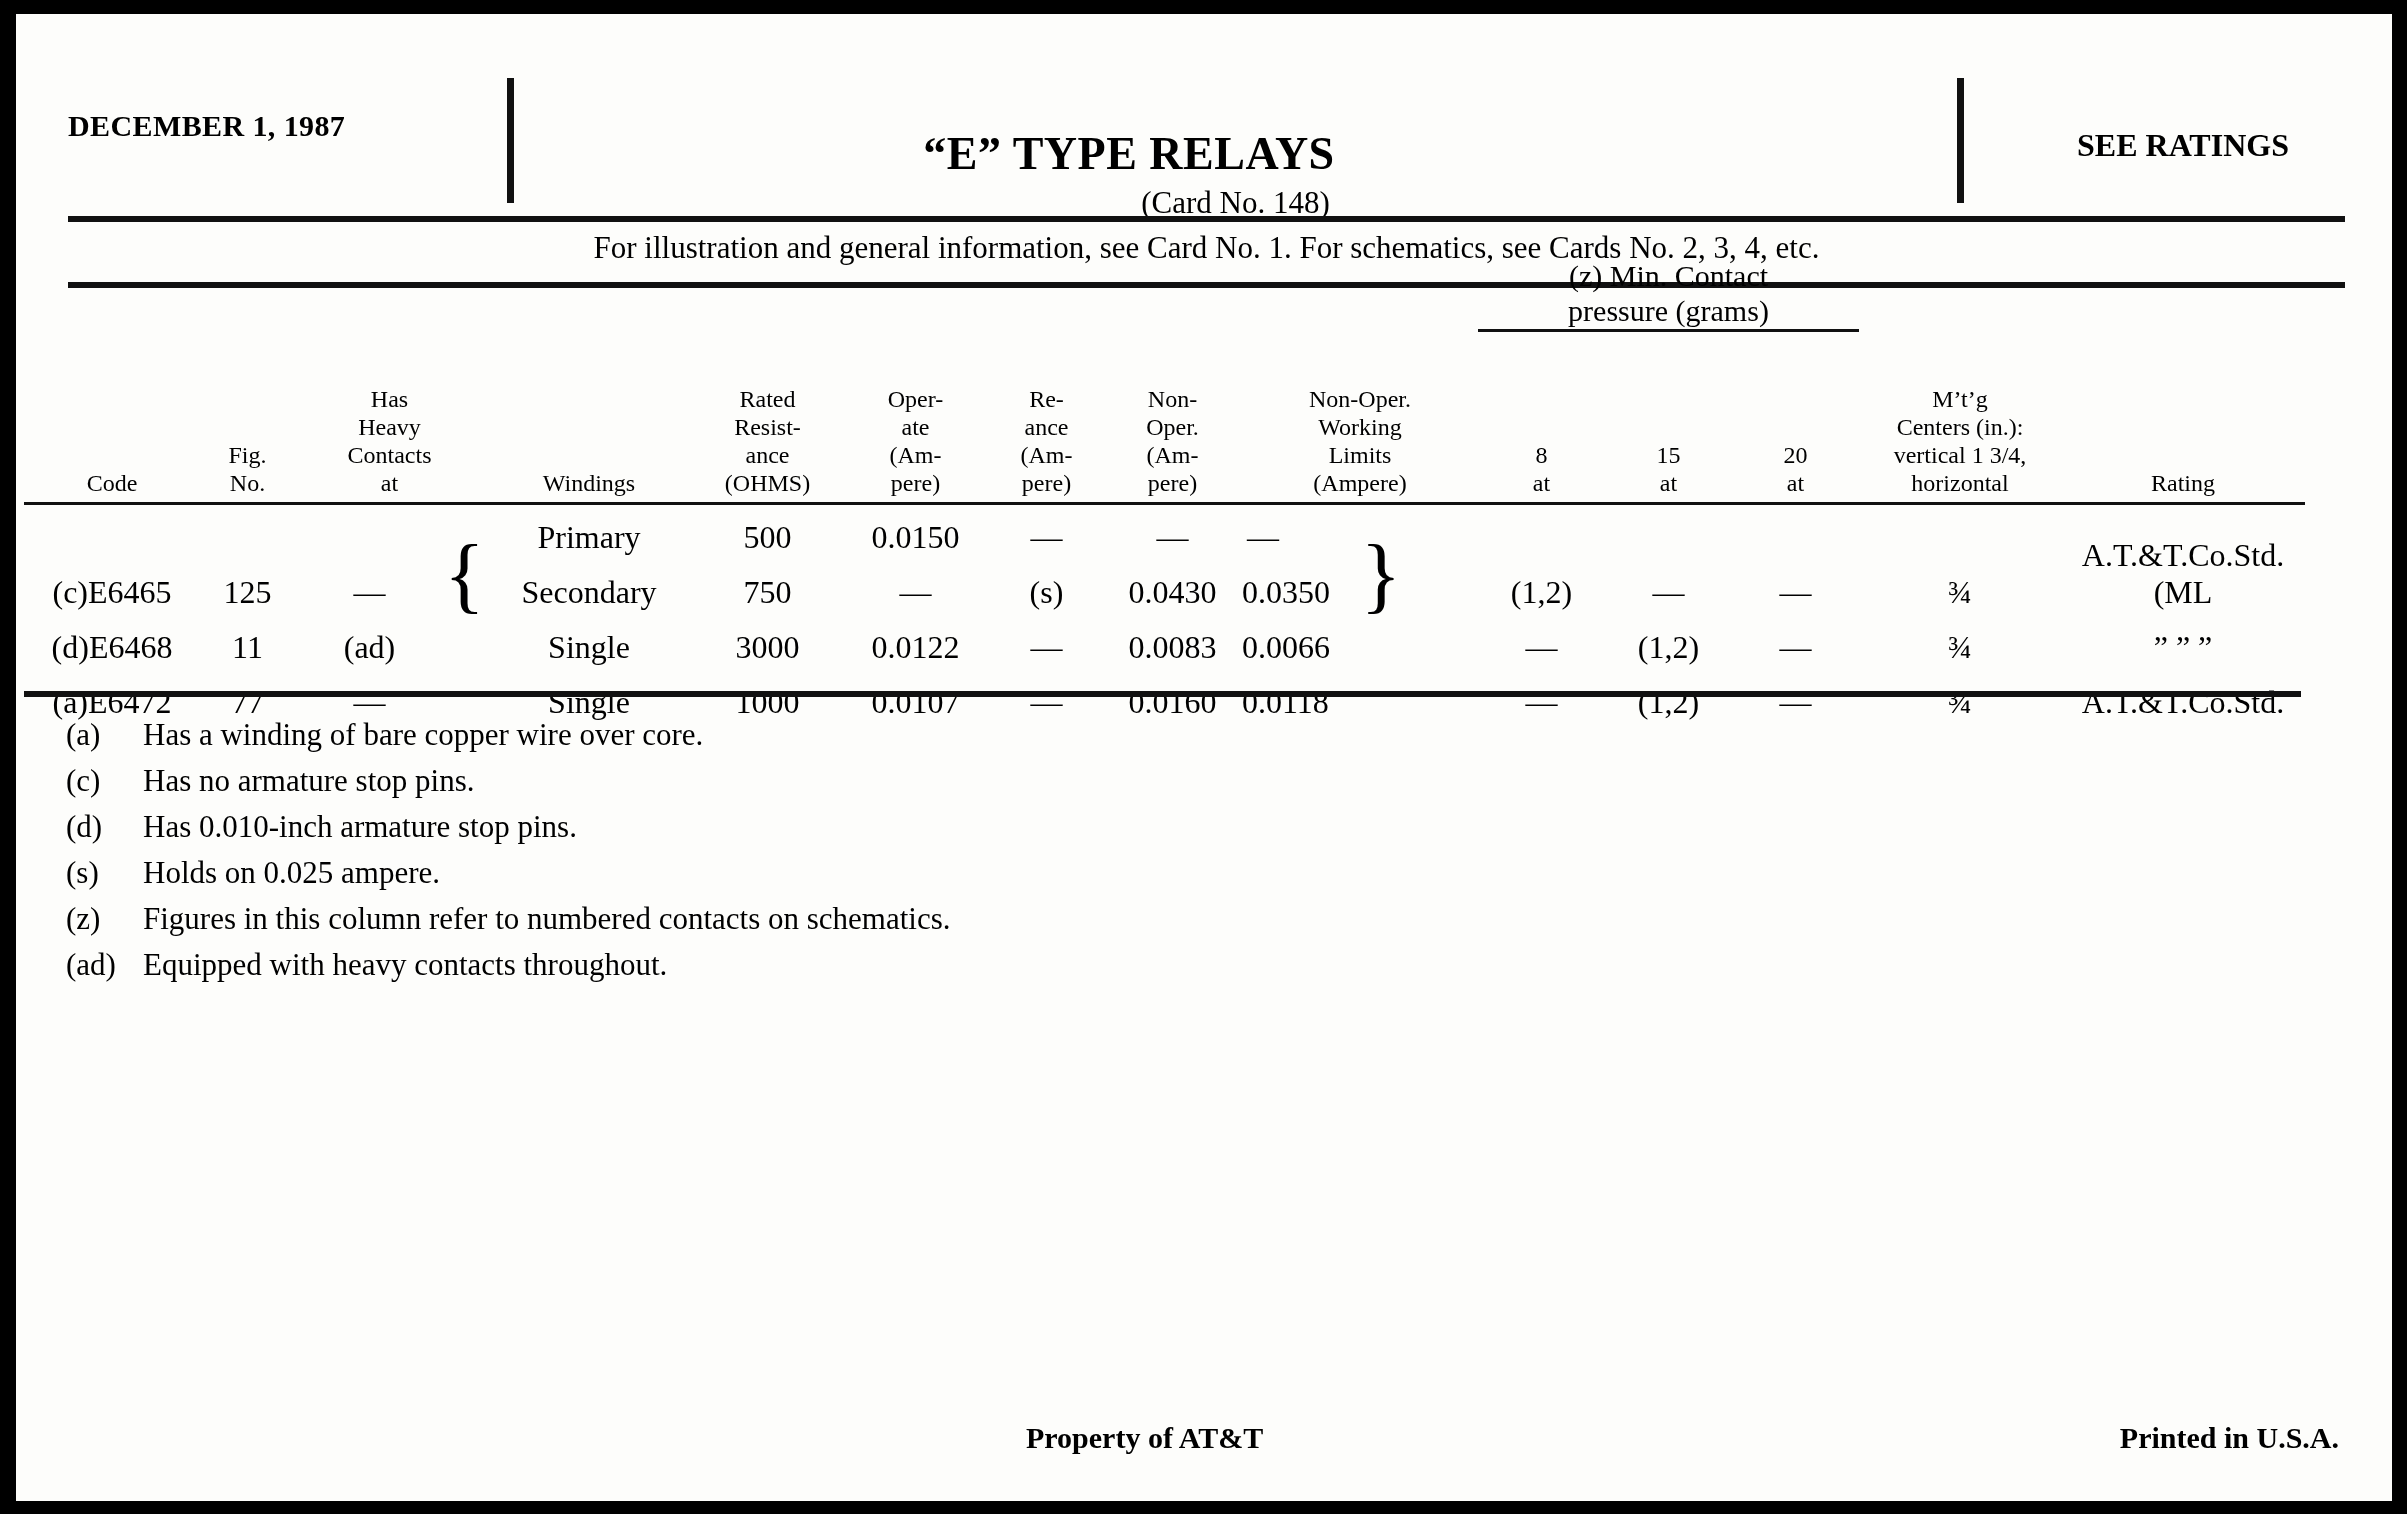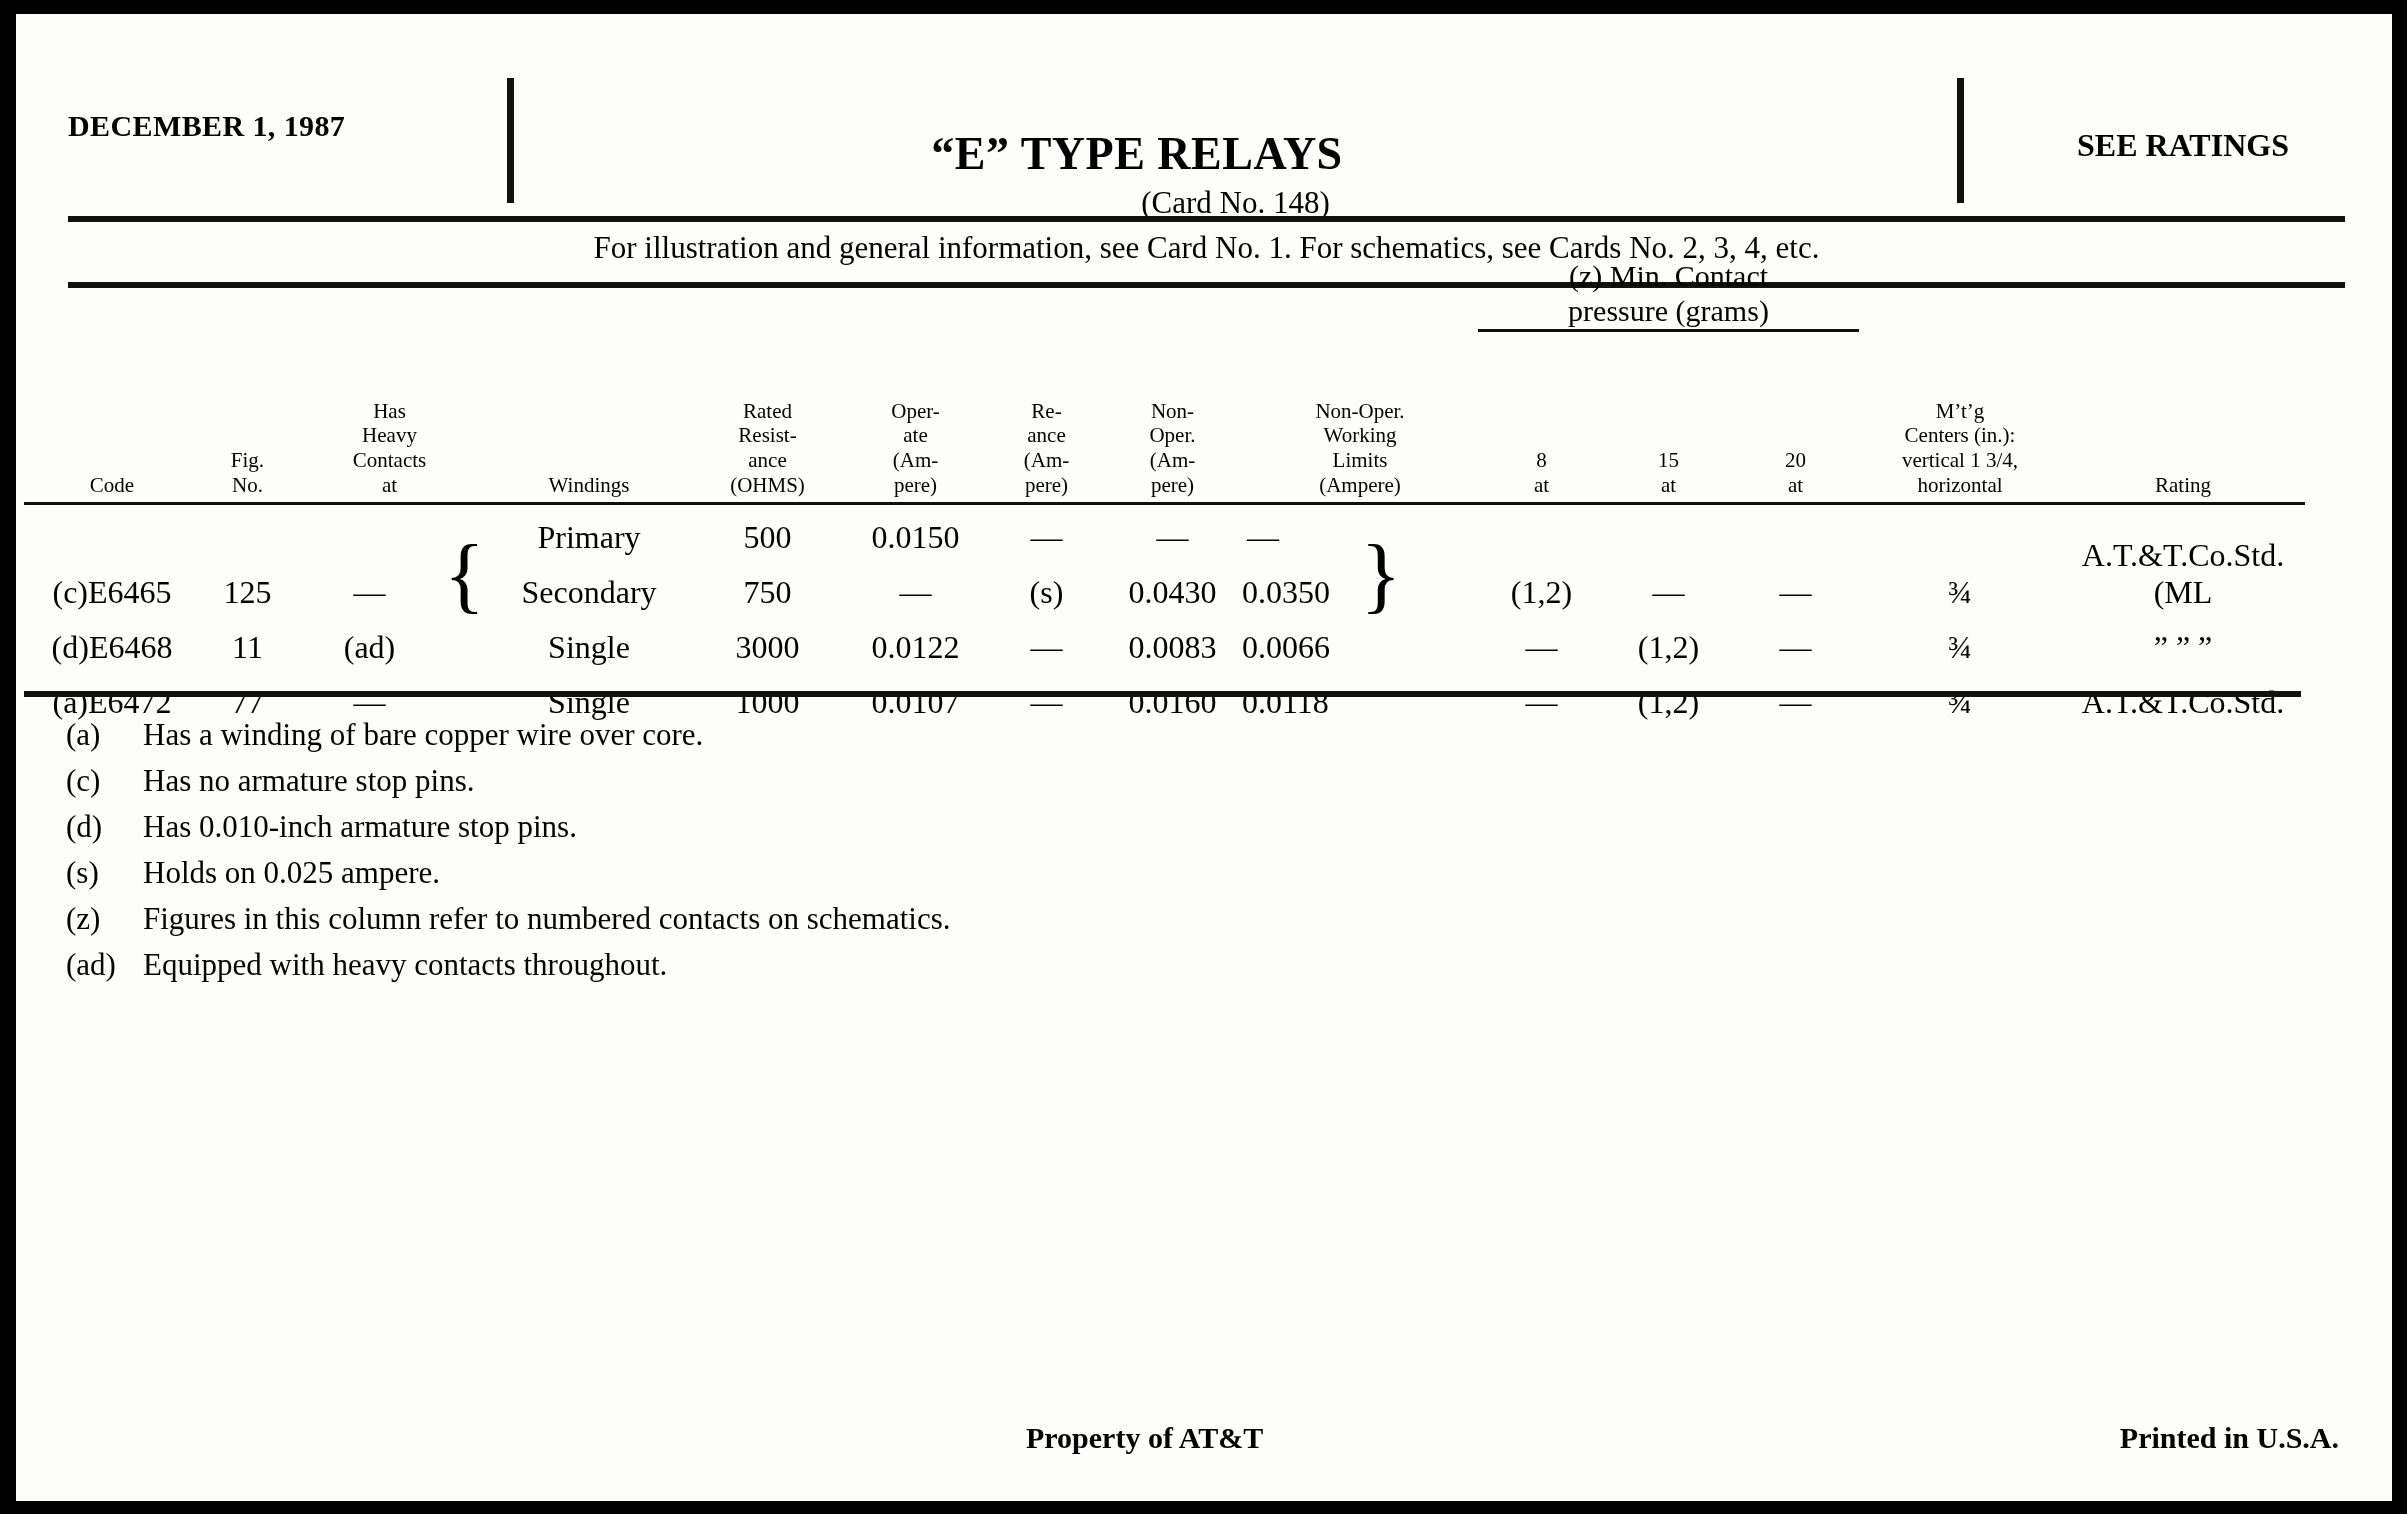--- a/index.html
+++ b/index.html
@@ -63,21 +63,20 @@
   }
   .hdr-title {
     position: absolute;
     left: 455px;
     top: 79px;
     width: 1228px;
     text-align: center;
     font-size: 46px;
     font-weight: bold;
     letter-spacing: 0.5px;
-    margin-left: 8px;
   }
   .hdr-sub {
     position: absolute;
     left: 455px;
     top: 137px;
     width: 1441px;
     text-align: center;
     font-size: 31px;
   }
   .hdr-right {
@@ -130,21 +129,21 @@
   }
   table.main th, table.main td {
     padding: 0;
     text-align: center;
     vertical-align: bottom;
     font-weight: normal;
   }
   .hcell {
     line-height: 1.18;
     padding-bottom: 6px;
-    font-size: 21px;
+    font-size: 24px;
   }
   .hdr-row-tall td { height: 166px; }
 
   .grp-head {
     font-size: 30px;
     line-height: 1.18;
     padding-bottom: 4px;
   }
   .grp-underline {
     border-bottom: 3px solid #111;

